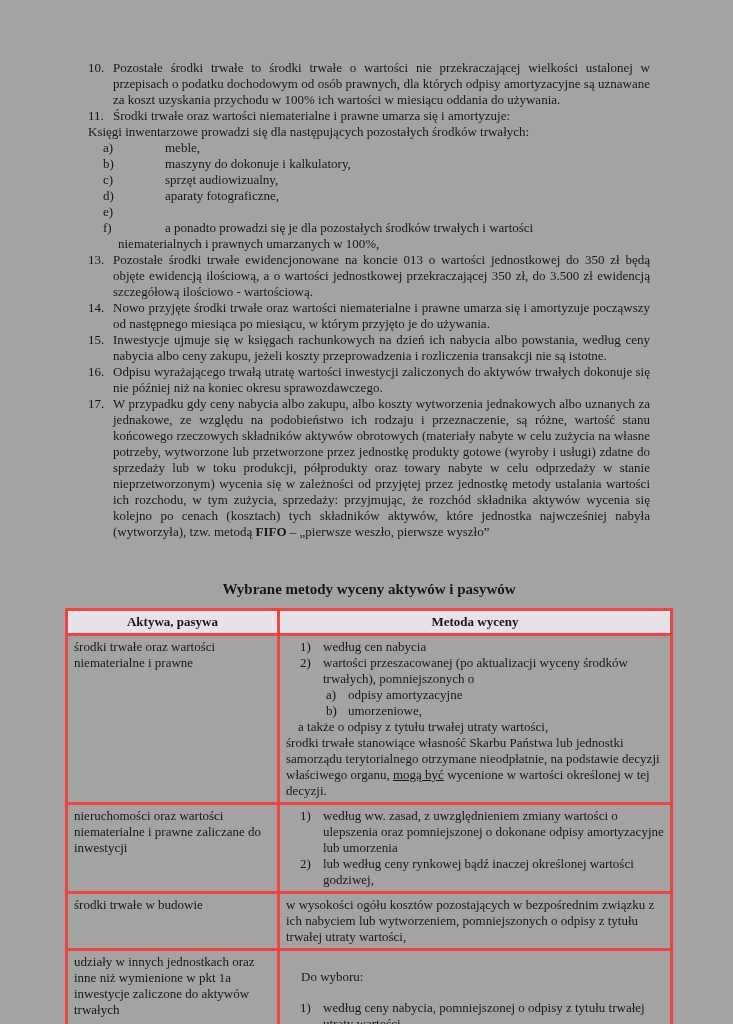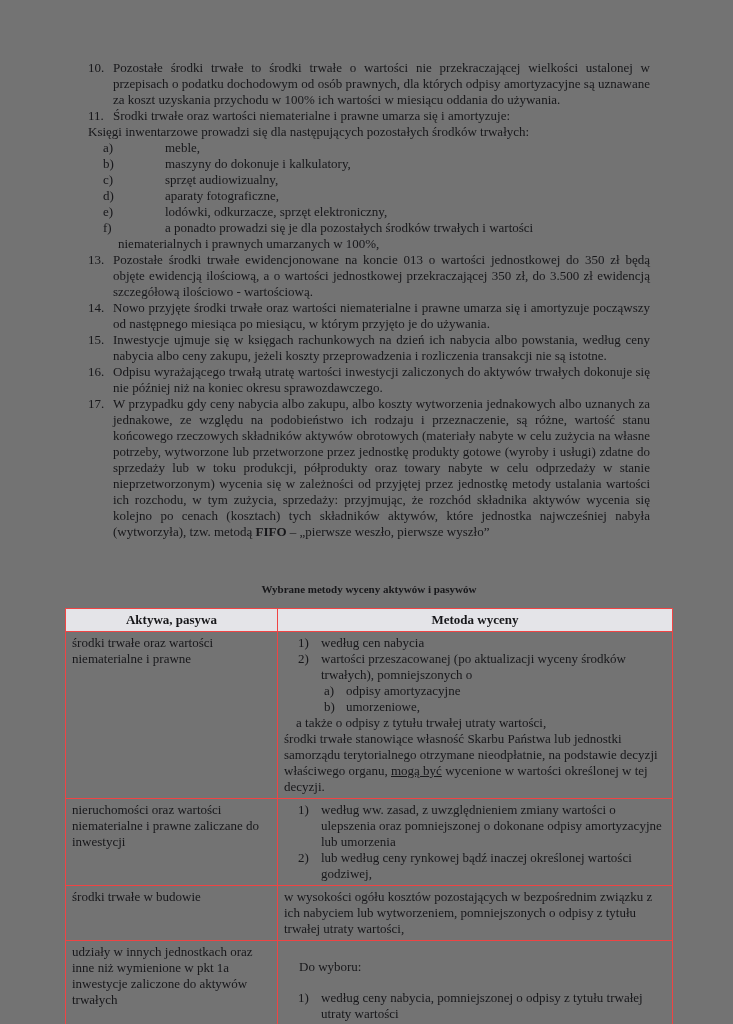--- a/index.html
+++ b/index.html
@@ -1,37 +1,37 @@
 <!DOCTYPE html>
 <html><head>
 <meta charset="utf-8">
 <style>
   html,body{margin:0;padding:0;background:#ffffff;}
   .page{
-    position:relative;width:733px;height:1024px;background:#737373;
+    position:relative;width:733px;height:1024px;background:#a3a3a3;
     font-family:"Liberation Serif", serif;font-size:13px;line-height:16px;
     color:#17171a;overflow:hidden;
   }
   
   .list{position:absolute;top:60px;left:88px;right:83px;}
   .li{display:flex;}
   .li .num{flex:0 0 25px;}
   .li .body{flex:1;}
   .just{text-align:justify;}
   .sub{display:flex;margin-left:15px;}
   .sub .letter{flex:0 0 62px;}
   .fcont{margin-left:30px;}
   b.fifo{font-weight:bold;}
   
   .tbl-title{position:absolute;top:581px;left:65px;width:608px;text-align:center;
-    font-weight:bold;font-size:11px;}
+    font-weight:bold;font-size:15px;}
   
   .vtable{position:absolute;top:608px;left:65px;width:608px;
     border-collapse:collapse;table-layout:fixed;}
-  .vtable th,.vtable td{border:1px solid #ef4444;vertical-align:top;
+  .vtable th,.vtable td{border:3px solid #ef4444;vertical-align:top;
     padding:3px 6px;font-size:13px;line-height:16px;}
   .vtable th{background:#e4e4e8;font-weight:bold;text-align:center;padding:3px 2px;}
   .col-left{width:212px;}
   .rcell .intro{margin:15px;}
   .nli{display:flex;margin-left:14px;}
   .nli .n{flex:0 0 23px;}
   .nli .t{flex:1;}
   .nli.lvl2{margin-left:40px;}
   .nli.lvl2 .n{flex:0 0 22px;}
   .after-subs{margin-left:12px;}
@@ -71,21 +71,20 @@
         <div class="sub">
           <span class="letter">c)</span>
           <span>sprzęt audiowizualny,</span>
         </div>
         <div class="sub">
           <span class="letter">d)</span>
           <span>aparaty fotograficzne,</span>
         </div>
         <div class="sub">
           <span class="letter">e)</span>
-          <span>lodówki, odkurzacze, sprzęt elektroniczny,</span>
         </div>
         <div class="sub">
           <span class="letter">f)</span>
           <span>a ponadto prowadzi się je dla pozostałych środków trwałych i wartości</span>
         </div>
         <div class="fcont">niematerialnych i prawnych umarzanych w 100%,</div>
       </div>
     </div>
 
     <div class="li">

